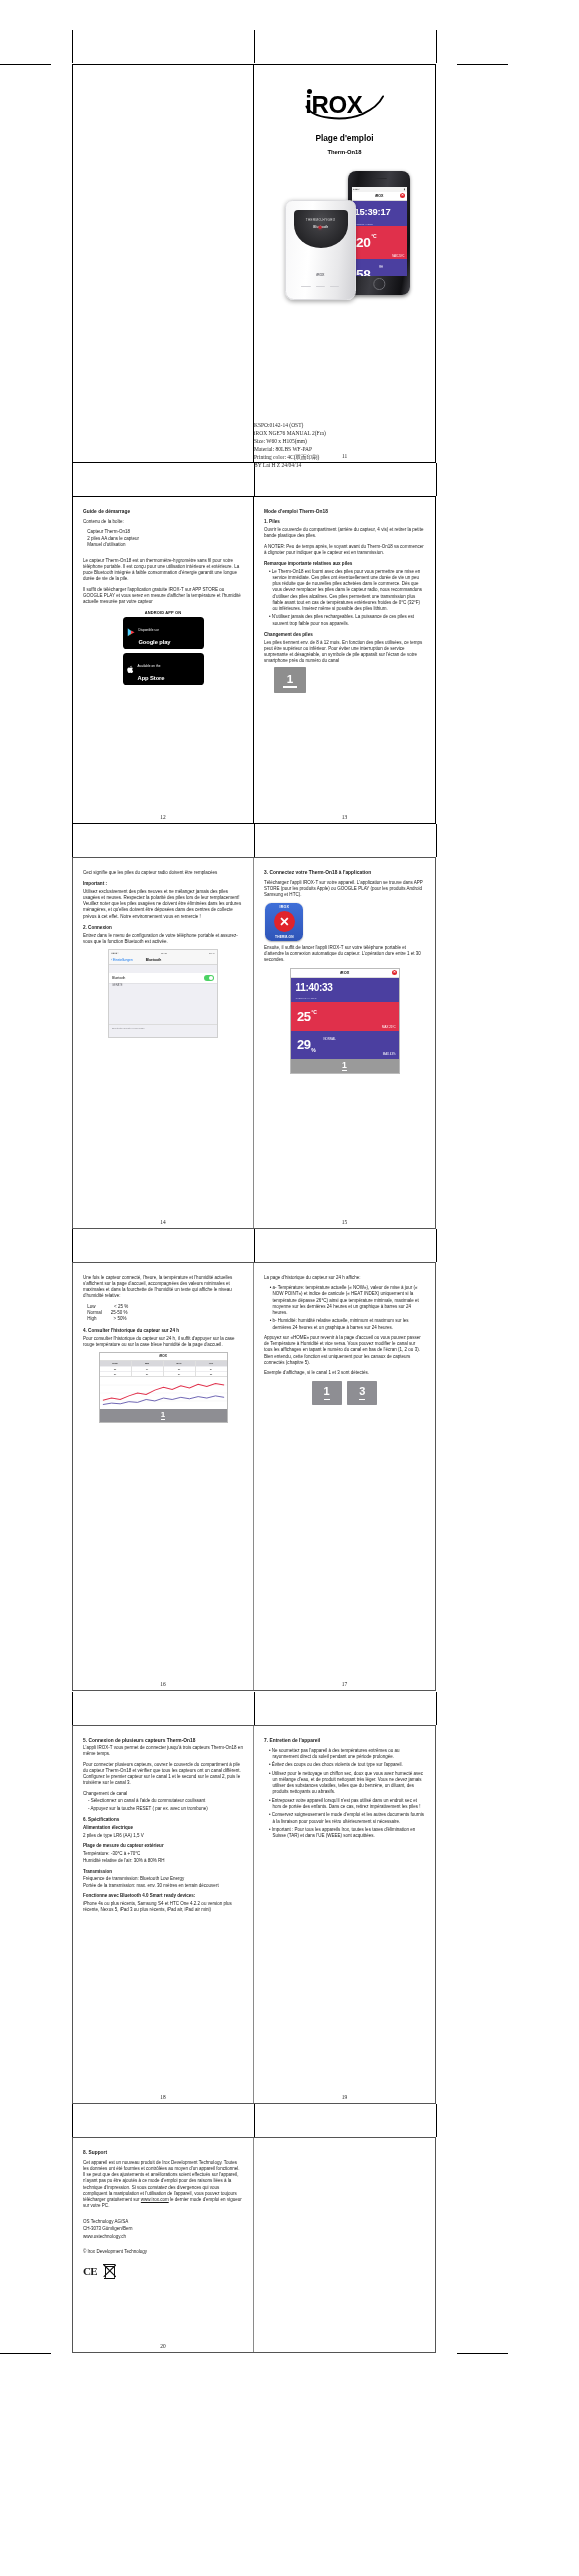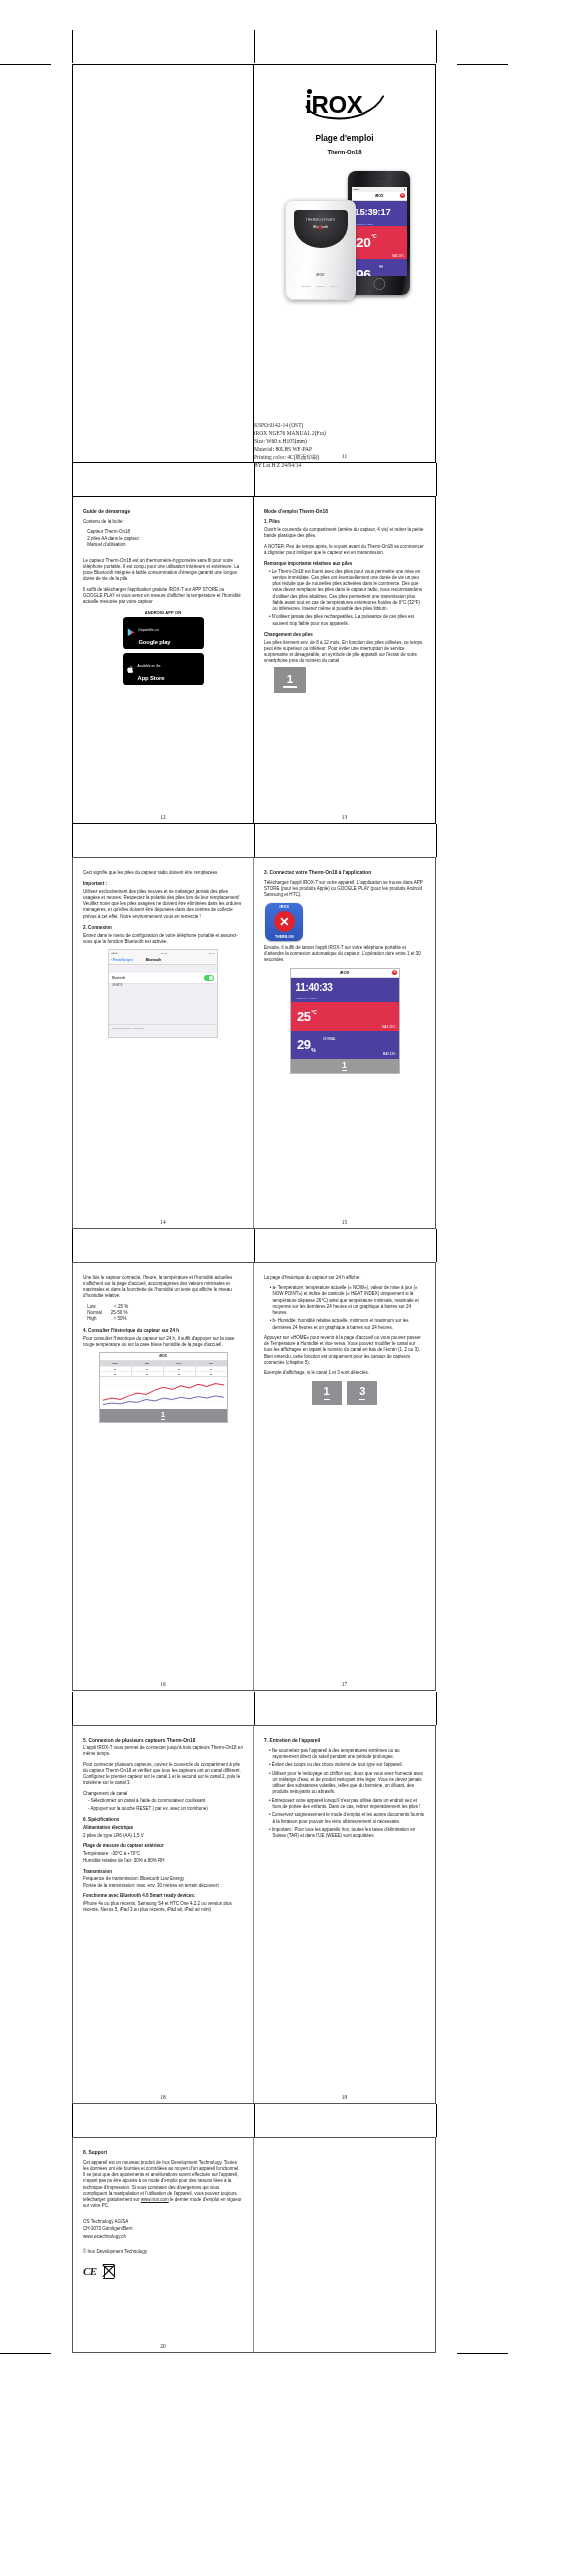--- a/index.html
+++ b/index.html
@@ -373,21 +373,21 @@
     width:30px;height:24.6px;background:#8e8e93;display:flex;align-items:center;
     justify-content:center;border-radius:0.7px;
   }
   .tile .n{
     font-size:11px;font-weight:bold;color:#fff;border-bottom:1.1px solid #fff;
     line-height:1;padding-bottom:1.4px;
   }
 
   
   .marks{display:flex;align-items:center;gap:6.5px;margin-top:7.2px;}
-  .ce{font-size:11px;font-weight:bold;letter-spacing:-0.7px;font-family:"Liberation Serif",serif;font-style:italic;}
+  .ce{font-size:11px;font-weight:bold;letter-spacing:-0.7px;font-family:"Liberation Serif",serif;}
   .weee{position:relative;width:12.3px;height:16px;}
   .weee .bin{
     position:absolute;left:1.4px;top:2.9px;width:8.7px;height:11px;
     border:0.9px solid #111;border-radius:0 0 1.4px 1.4px;
   }
   .weee .lid{position:absolute;left:0;top:1.1px;width:11.6px;height:1px;background:#111;}
   .weee .bar{position:absolute;left:0.7px;top:15.5px;width:11px;height:1px;background:#111;}
   .weee .x{
     position:absolute;left:-0.7px;top:1.4px;width:13.7px;height:13.7px;
   }
@@ -453,21 +453,21 @@
               <span class="x-btn">✕</span>
             </div>
             <div class="clock-row">15:39:17</div>
             <div class="lbl-row">THERMO-HYGRO</div>
             <div class="temp-row">
               <span class="val">20</span>
               <span class="unit">°C</span>
               <span class="max">MAX  20°C</span>
             </div>
             <div class="hum-row">
-              <span class="val">96</span>
+              <span class="val">58</span>
 
               <span class="tag">RH</span>
 
             </div>
 
           </div>
           <div class="phone-home"></div>
         </div>
         <div class="sensor">
           <div class="sensor-shield">

